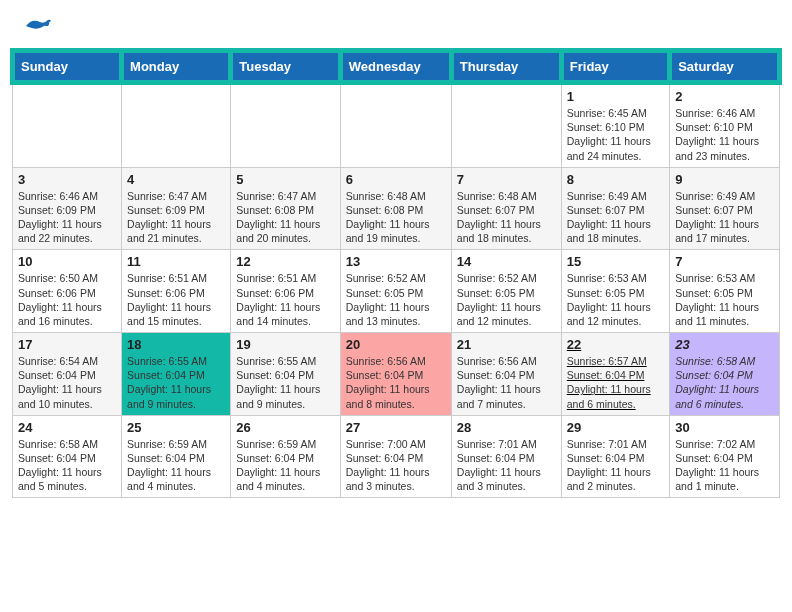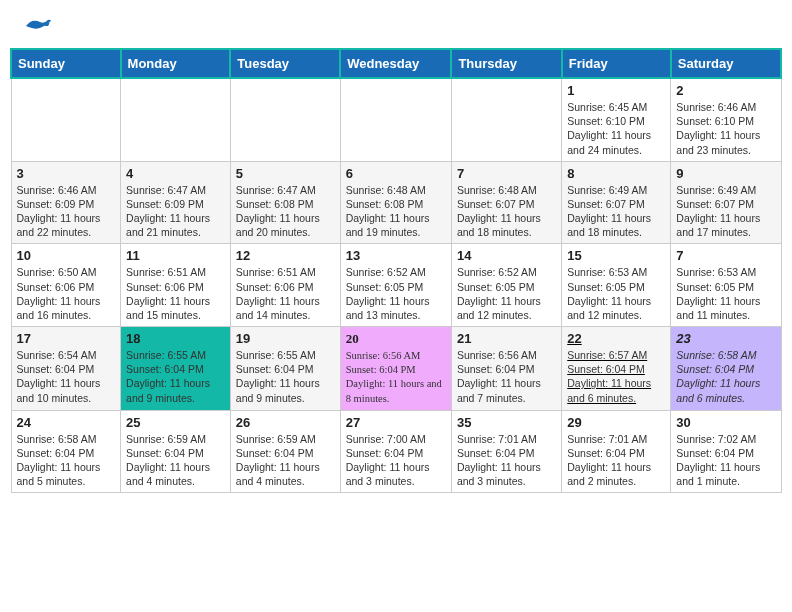--- a/index.html
+++ b/index.html
@@ -59,21 +59,21 @@
       border-collapse: collapse;
       margin-top: 4px;
     }
     .calendar th {
       background-color: #1a6bb5;
       color: #fff;
       font-size: 13px;
       font-weight: bold;
       padding: 6px 6px;
       text-align: left;
-      border: 2px solid #14b8a6;
+      border: 5px solid #14b8a6;
     }
     .calendar td {
       border: 1px solid #ccc;
       vertical-align: top;
       padding: 4px 5px;
       width: 113px;
       min-height: 80px;
       background: #fff;
     }
     .calendar tr:nth-child(even) td {
@@ -251,21 +251,21 @@
             <div class="day-info">Sunrise: 6:55 AM
 Sunset: 6:04 PM
 Daylight: 11 hours and 9 minutes.</div>
           </td>
           <td style="background: rgb(245, 245, 245);">
             <span class="day-num">19</span>
             <div class="day-info">Sunrise: 6:55 AM
 Sunset: 6:04 PM
 Daylight: 11 hours and 9 minutes.</div>
           </td>
-          <td style="background: #f0abfc; font-family: Liberation Serif, serif;">
+          <td style="background: #fca5a5;">
             <span class="day-num">20</span>
             <div class="day-info">Sunrise: 6:56 AM
 Sunset: 6:04 PM
 Daylight: 11 hours and 8 minutes.</div>
           </td>
           <td style="background: rgb(245, 245, 245);">
             <span class="day-num">21</span>
             <div class="day-info">Sunrise: 6:56 AM
 Sunset: 6:04 PM
 Daylight: 11 hours and 7 minutes.</div>
@@ -302,21 +302,21 @@
 Sunset: 6:04 PM
 Daylight: 11 hours and 4 minutes.</div>
           </td>
           <td>
             <span class="day-num">27</span>
             <div class="day-info">Sunrise: 7:00 AM
 Sunset: 6:04 PM
 Daylight: 11 hours and 3 minutes.</div>
           </td>
           <td>
-            <span class="day-num">35</span>
+            <span class="day-num">28</span>
             <div class="day-info">Sunrise: 7:01 AM
 Sunset: 6:04 PM
 Daylight: 11 hours and 3 minutes.</div>
           </td>
           <td>
             <span class="day-num">29</span>
             <div class="day-info">Sunrise: 7:01 AM
 Sunset: 6:04 PM
 Daylight: 11 hours and 2 minutes.</div>
           </td>

